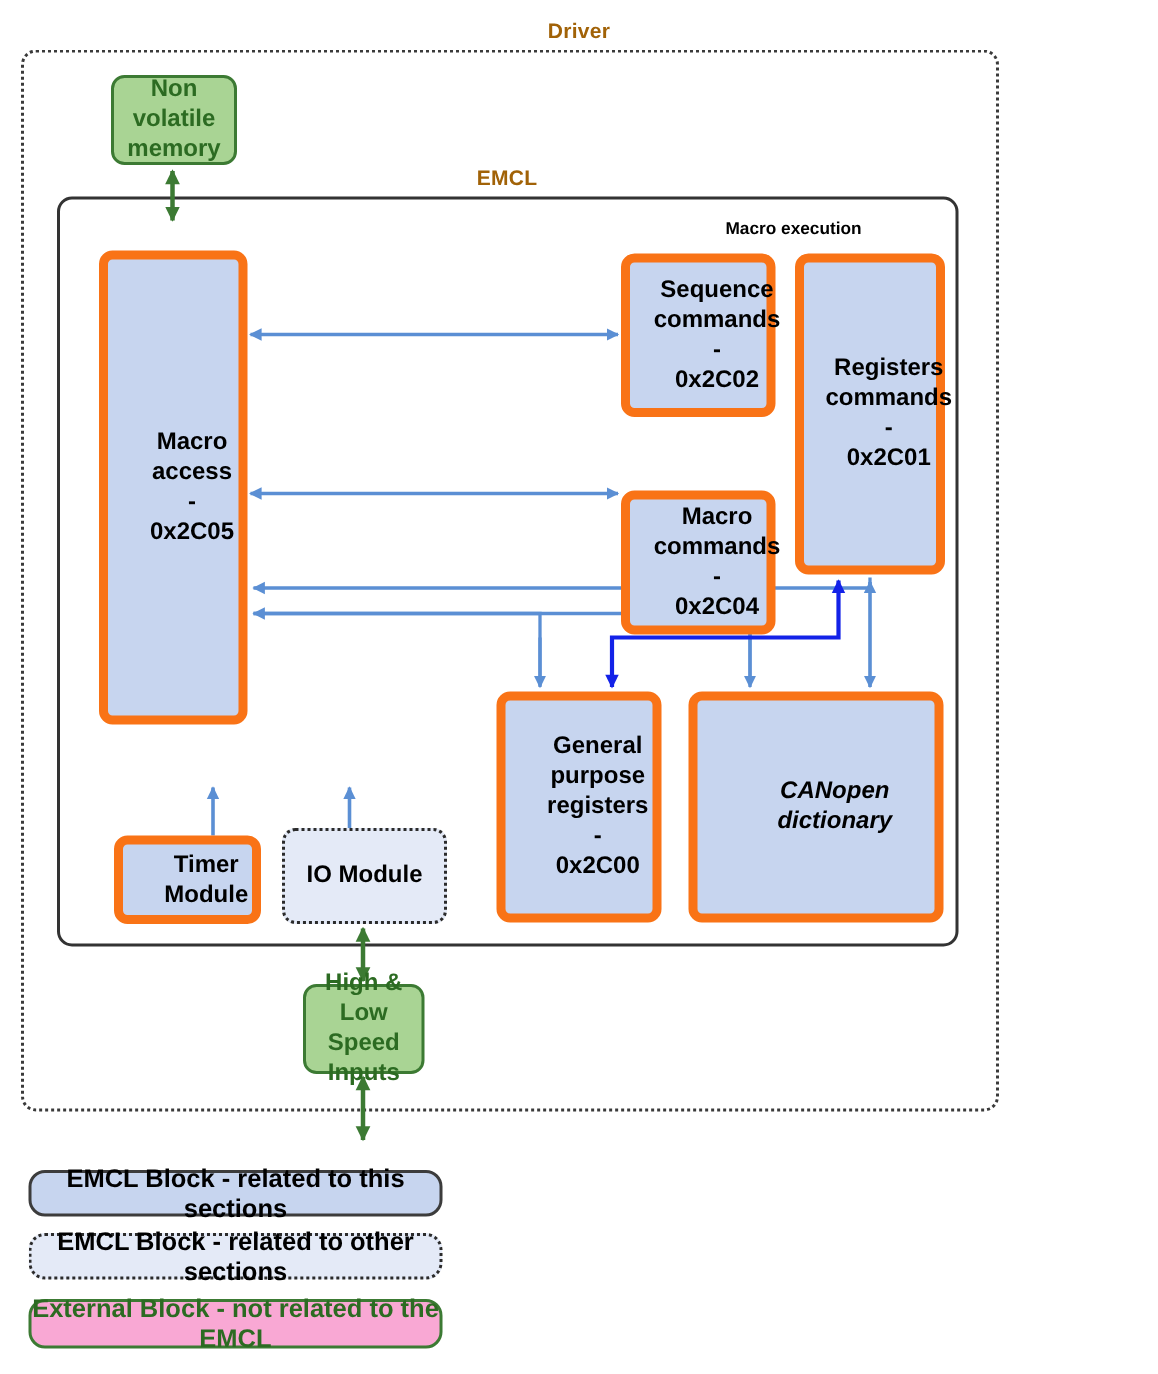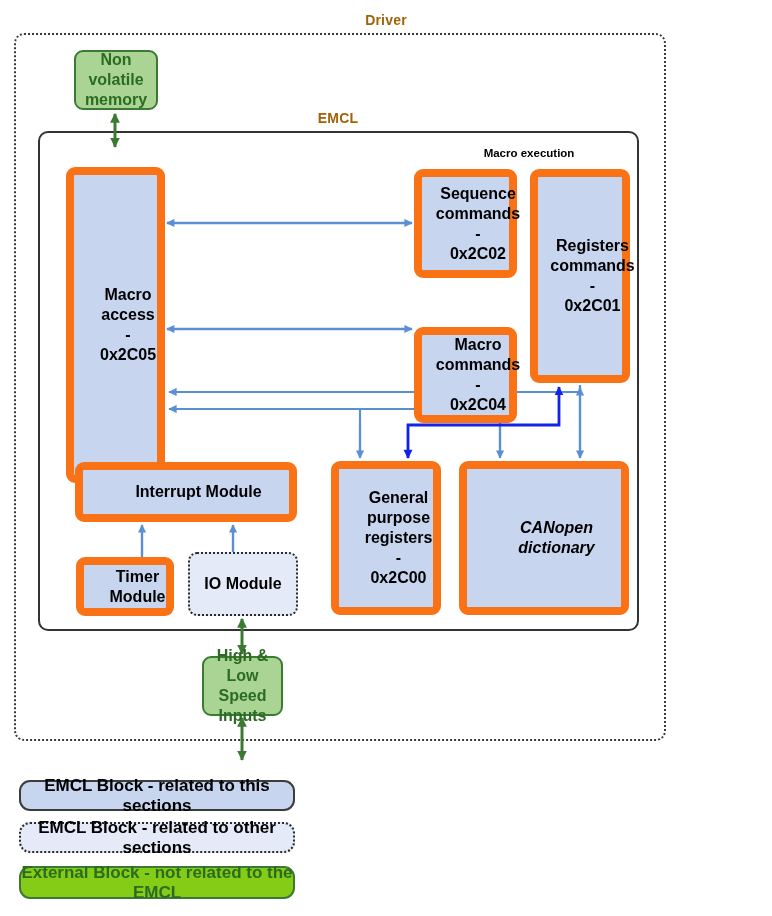--- a/index.html
+++ b/index.html
@@ -56,21 +56,21 @@
     text-align: center;
     border-radius: 9px;
     font-size: 16px;
     font-weight: bold;
     line-height: 1.25;
     padding: 2px 4px;
     white-space: pre-line;
   }
   .node.blue {
     background: #c7d5ef;
-    border: 8px solid #f97316;
+    border: 6px solid #f97316;
     color: #000000;
     padding-left: 29px;
   }
   .node.blue-dotted {
     background: #e4eaf7;
     border: 2.5px dotted #2b2b2b;
     color: #000000;
   }
   .node.green {
     background: #a9d494;
@@ -83,21 +83,21 @@
     display: flex;
     align-items: center;
     justify-content: center;
     text-align: center;
     border-radius: 11px;
     font-size: 17px;
     font-weight: bold;
   }
   .legend-item.blue { background: #c7d5ef; border: 2px solid #3c3c3c; color:#000; }
   .legend-item.blue-dotted { background: #e4eaf7; border: 2.5px dotted #2b2b2b; color:#000; }
-  .legend-item.green { background: #84cc16; border: 2px solid #3c7a33; color:#2c6b22; }
+  .legend-item.green { background: #f9a8d4; border: 2px solid #3c7a33; color:#2c6b22; }
 
   
   #wires {
     position: absolute;
     left: 0; top: 0;
     width: 772px; height: 916px;
     pointer-events: none;
   }
 </style>
 </head>
@@ -178,21 +178,20 @@
 0x2C02</div>
 
   <div class="abs node blue" style="left:414px; top:287px; width:103px; height:96px;margin-top:40px;">Macro
 commands -
 0x2C04</div>
 
   <div class="abs node blue" style="left:530px; top:169px; width:100px; height:214px;">Registers
 commands -
 0x2C01</div>
 
-  <div class="abs node blue" style="left:75px; top:462px; width:222px; height:60px;">Interrupt Module</div>
 
   <div class="abs node blue" style="left:76px; top:557px; width:98px; height:59px;">Timer Module</div>
 
   <div class="abs node blue-dotted" style="left:188px; top:552px; width:110px; height:64px;">IO Module</div>
 
   <div class="abs node blue" style="left:331px; top:461px; width:110px; height:154px;">General purpose
 registers -
 0x2C00</div>
 
   <div class="abs node blue" style="left:459px; top:461px; width:170px; height:154px;font-style:italic;">CANopen dictionary</div>

